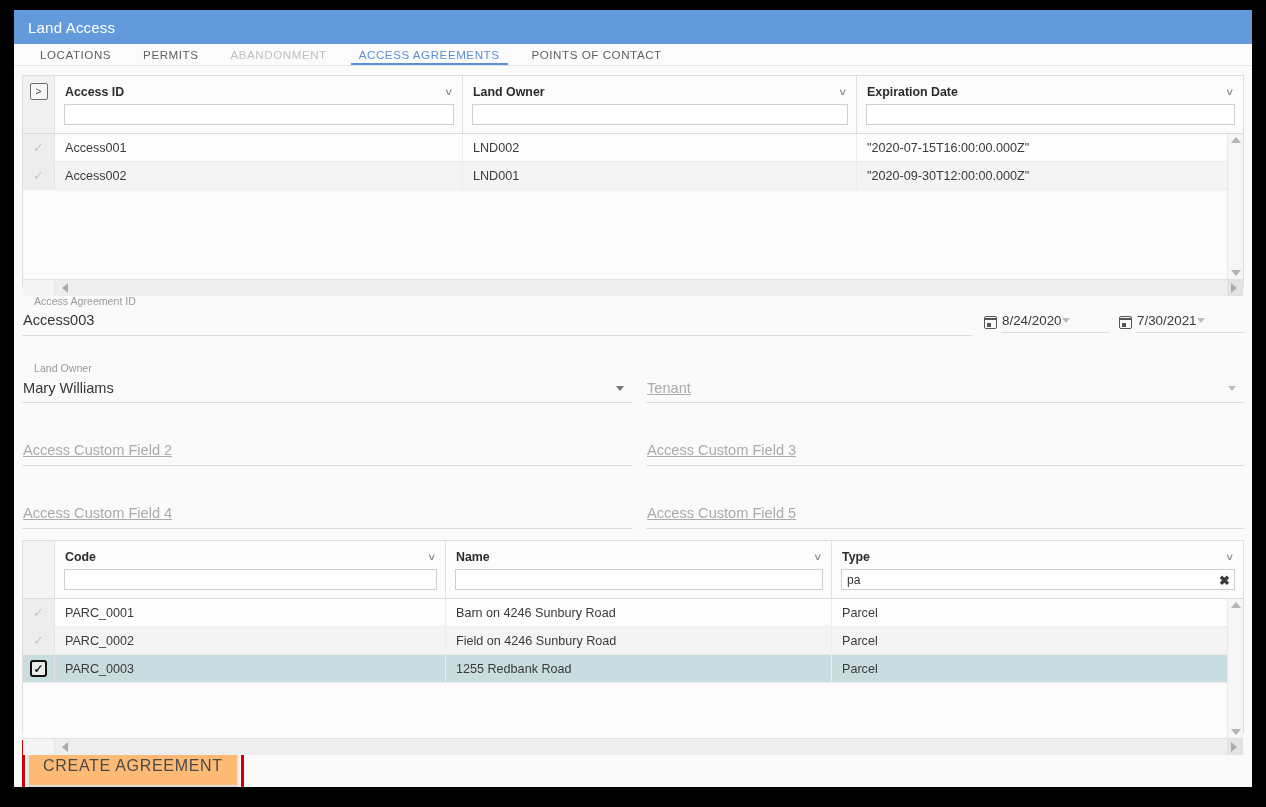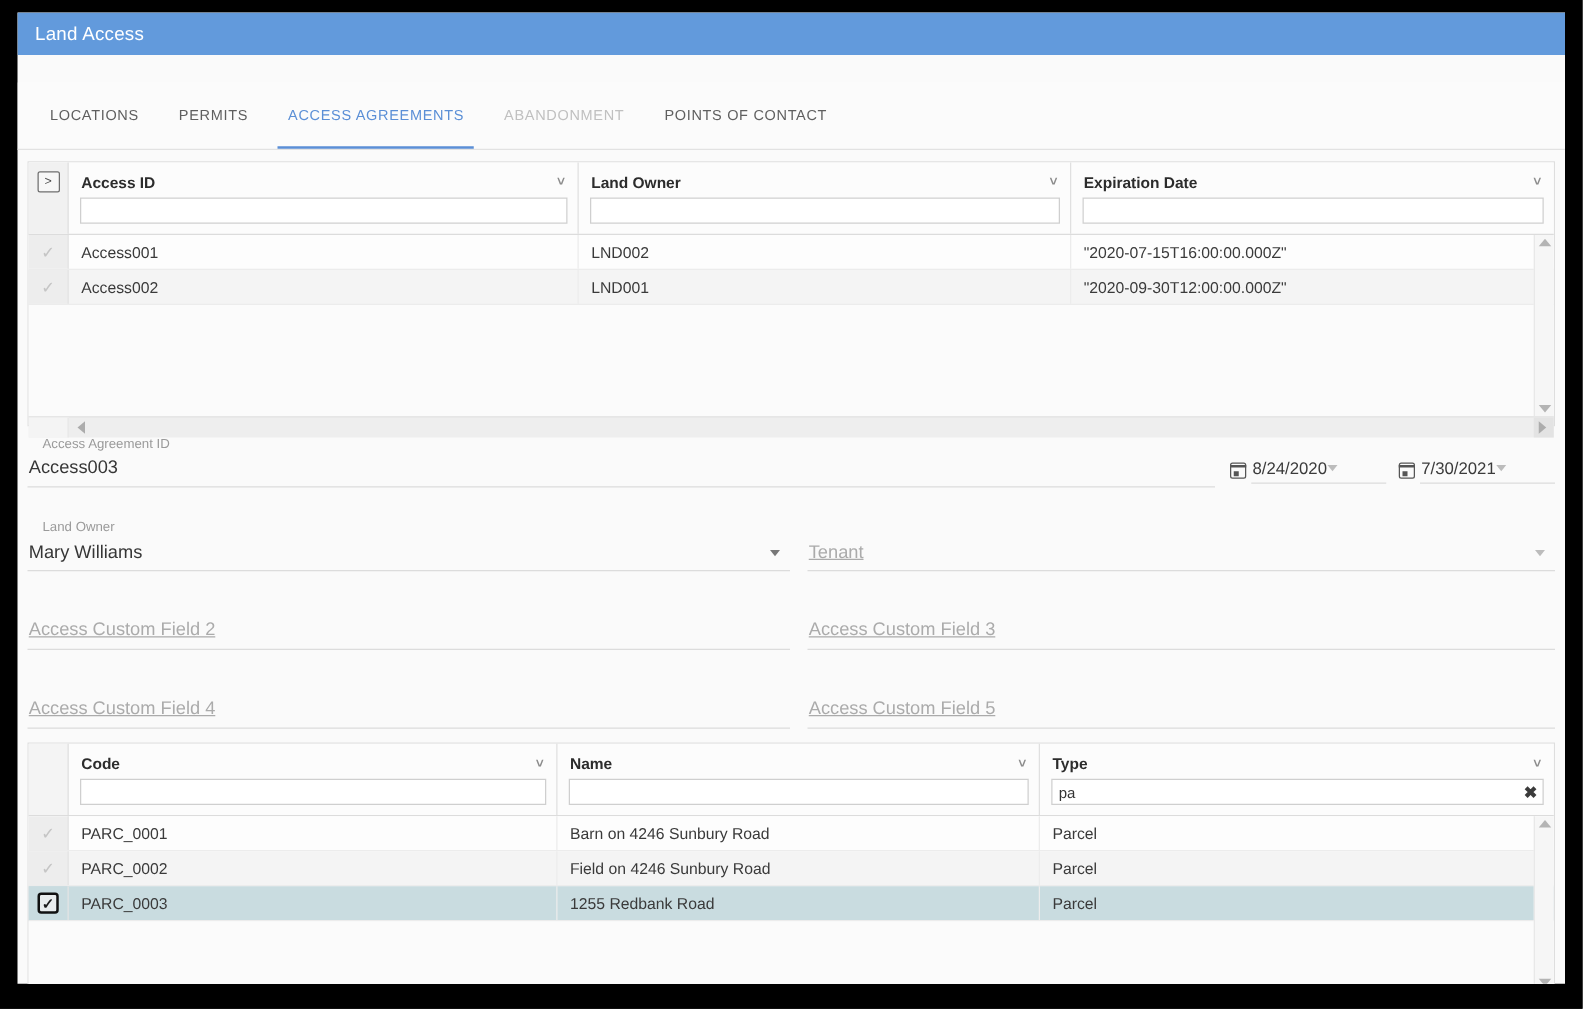--- a/index.html
+++ b/index.html
@@ -29,27 +29,26 @@
   }
   .titlebar .title {
     color: #ffffff;
     font-size: 15px;
     font-weight: normal;
     letter-spacing: .2px;
   }
 
   
   .tabbar {
-    height: 54px;
+    height: 22px;
     background: #fbfbfb;
     border-bottom: 1px solid #e2e2e2;
     display: flex;
     align-items: stretch;
     padding-left: 10px;
-    margin-top: 22px;
   }
   .tab {
     display: flex;
     align-items: center;
     padding: 0 16px;
     font-size: 11.6px;
     letter-spacing: .55px;
     color: #5f5f5f;
     cursor: pointer;
     position: relative;
@@ -366,22 +365,22 @@
 
 <div class="screen">
 
   <div class="titlebar">
     <span class="title">Land Access</span>
   </div>
 
   <div class="tabbar">
     <div class="tab">LOCATIONS</div>
     <div class="tab">PERMITS</div>
+    <div class="tab disabled">ABANDONMENT</div>
     <div class="tab active">ACCESS AGREEMENTS</div>
-    <div class="tab disabled">ABANDONMENT</div>
     <div class="tab">POINTS OF CONTACT</div>
   </div>
 
   <div class="gridwrap" style="height:212px;">
 
     <div class="grid-head">
       <div class="selcol-head">
         <div class="expand-btn">&gt;</div>
       </div>
 

